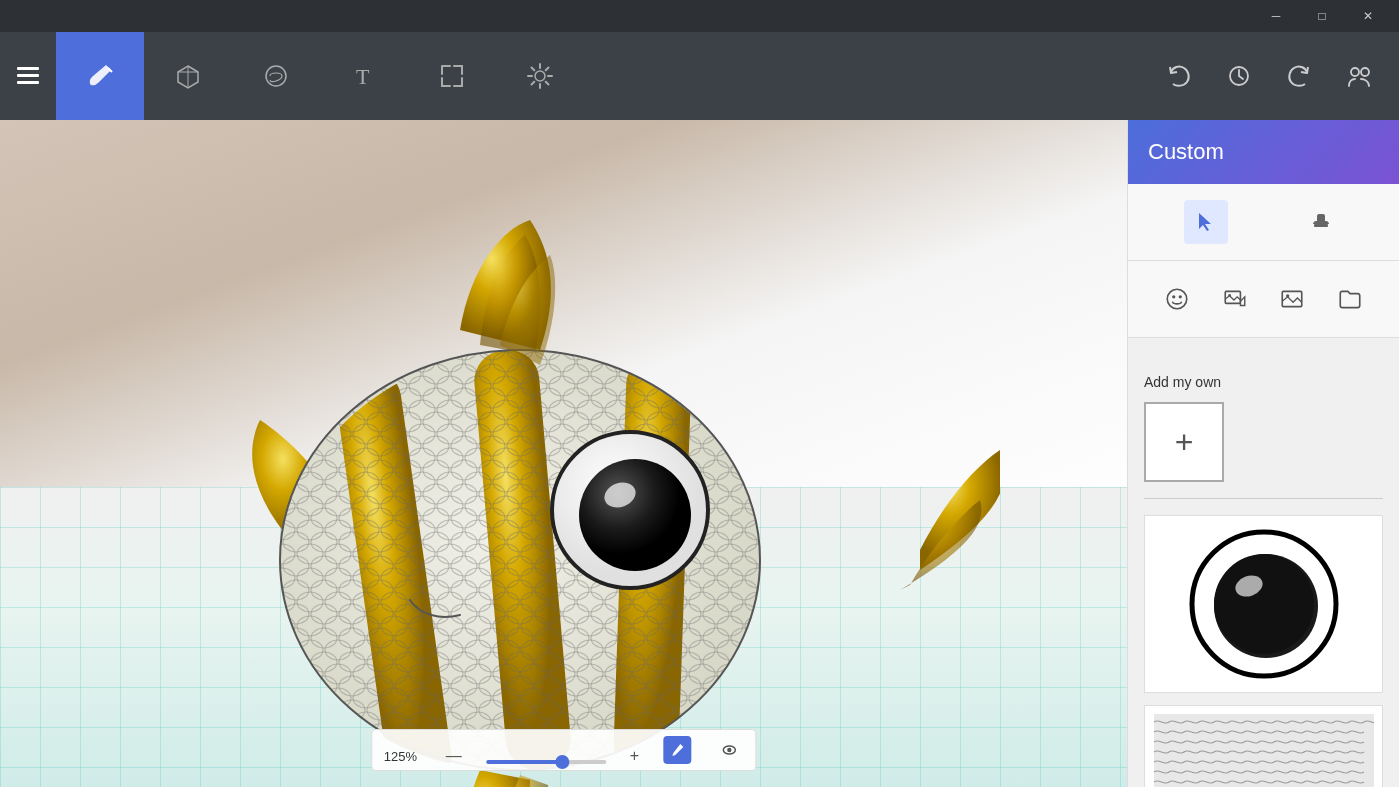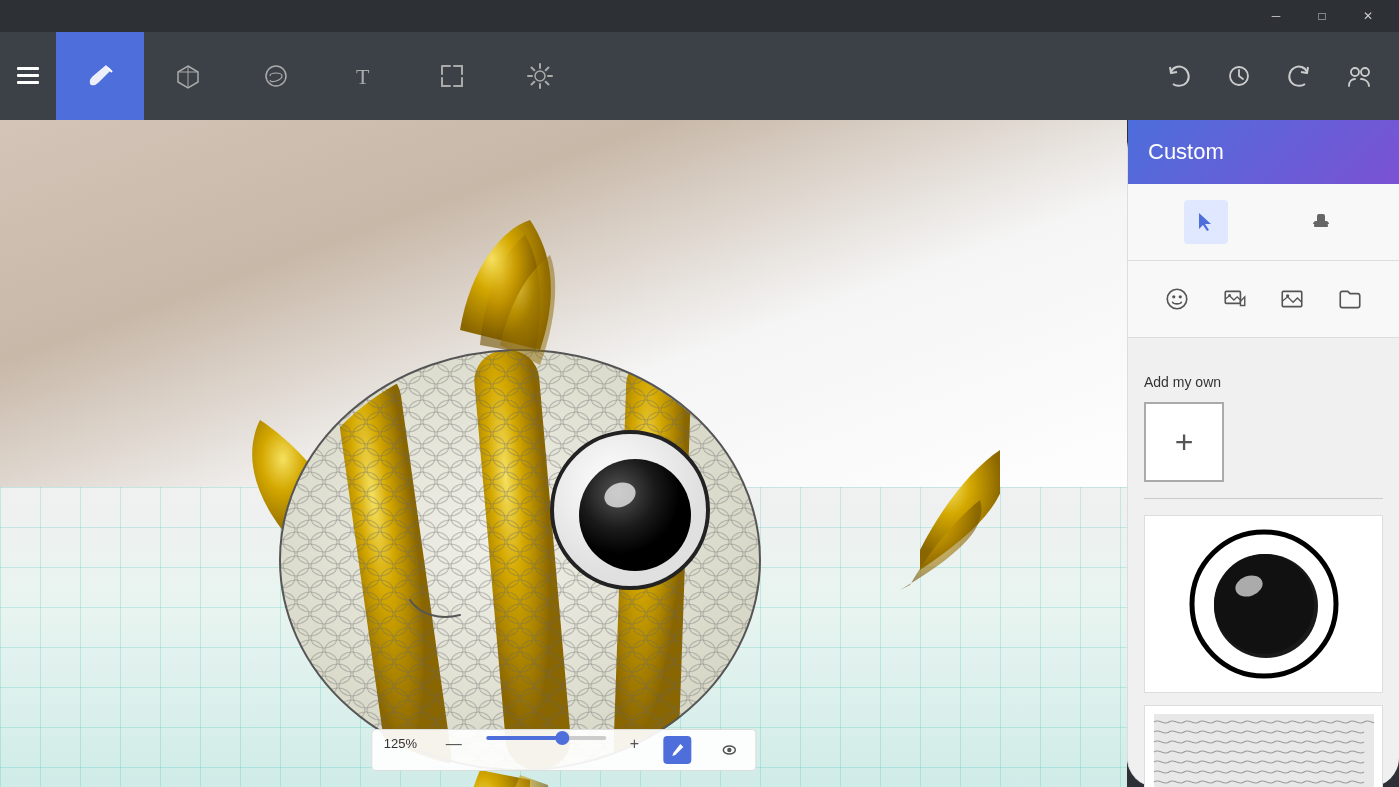--- a/index.html
+++ b/index.html
@@ -101,21 +101,21 @@
       top: 50px; left: 100px;
       width: 900px; height: 700px;
     }
 
     
     .zoom-bar {
       position: absolute;
       bottom: 16px;
       left: 50%;
       transform: translateX(-50%);
-      display: flex; align-items: flex-start; gap: 24px;
+      display: flex; align-items: flex-end; gap: 24px;
       background: rgba(255,255,255,0.92);
       border: 1px solid #ddd;
       border-radius: 4px;
       padding: 6px 12px;
       font-size: 13px; color: #333;
     }
     .zoom-slider-track {
       width: 120px; height: 4px;
       background: #ccc;
       border-radius: 2px;
@@ -146,21 +146,20 @@
     .zoom-icon-btn svg { width: 16px; height: 16px; }
 
     
     .right-panel {
       width: 272px;
       background: #f0f0f0;
       display: flex;
       flex-direction: column;
       flex-shrink: 0;
       border-left: 1px solid #ddd;
-      border-radius: 29px;
     }
     .panel-header {
       height: 64px;
       background: linear-gradient(135deg, #4d6edb 0%, #7b52d3 100%);
       display: flex; align-items: center; padding: 0 20px;
       color: white; font-size: 22px; font-weight: 400;
     }
     .panel-tools {
       display: flex; align-items: center; justify-content: space-around;
       padding: 16px 20px;

